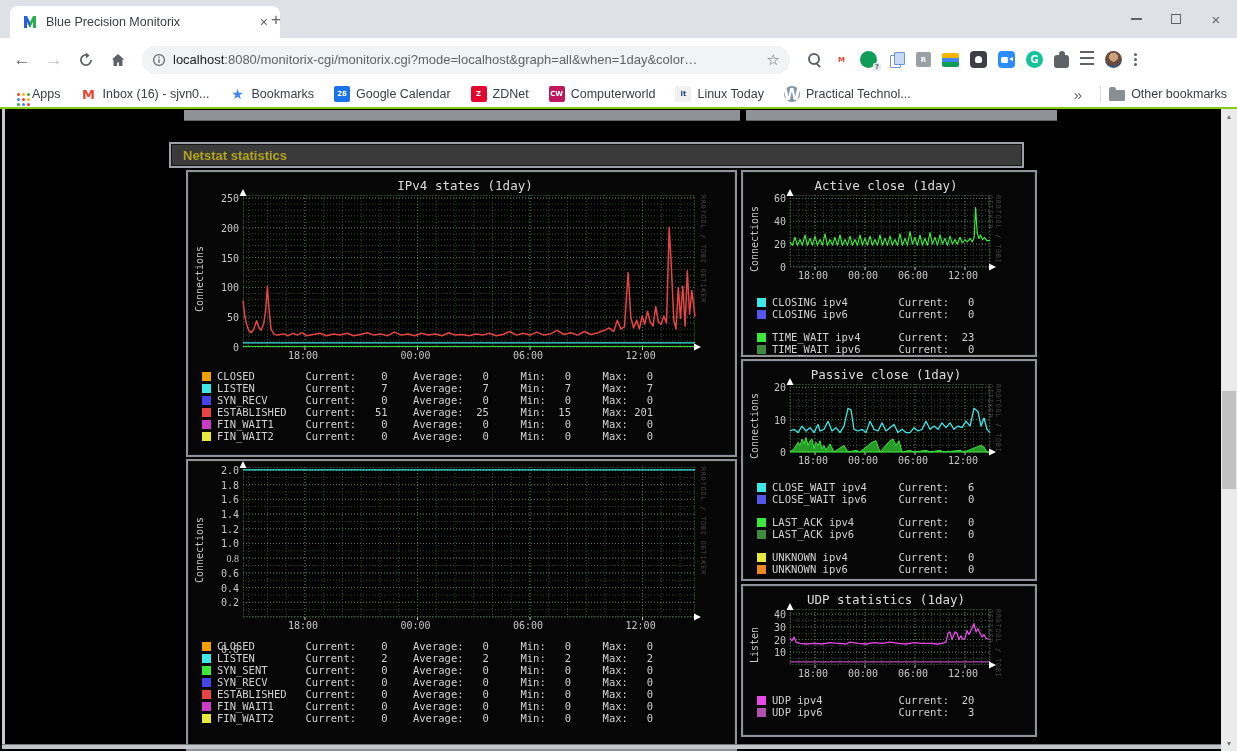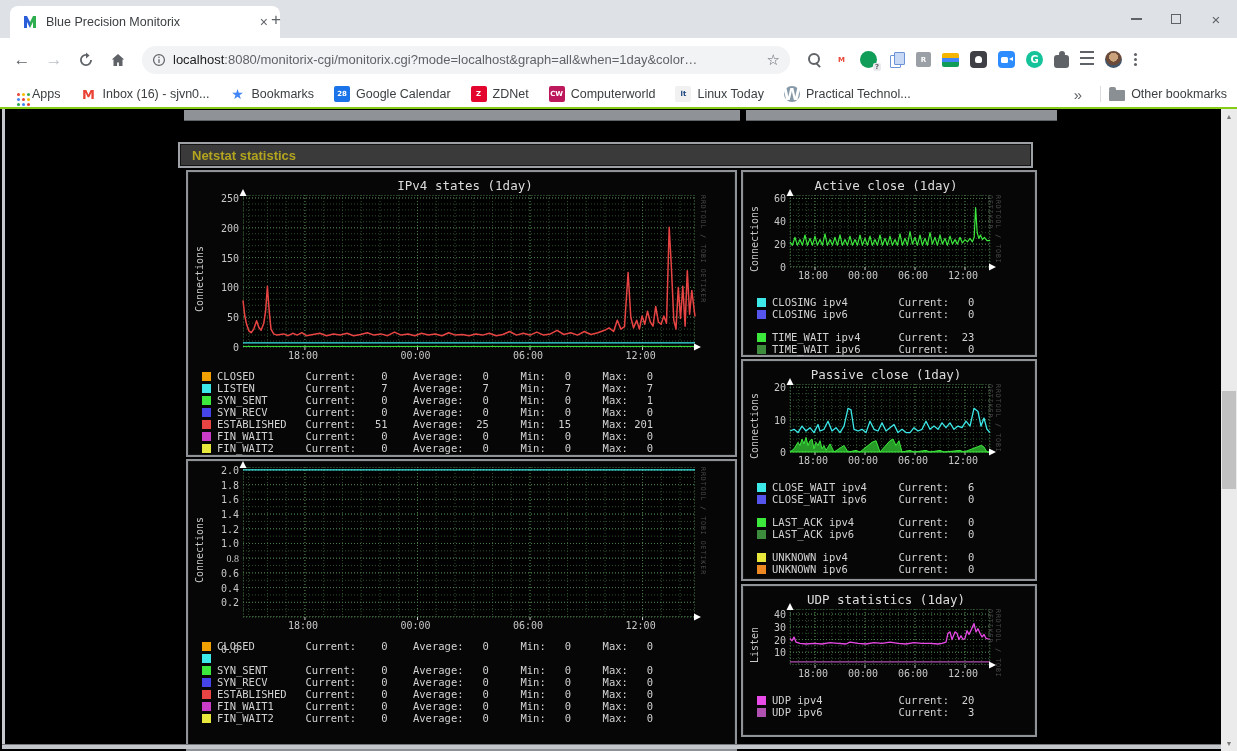--- a/index.html
+++ b/index.html
@@ -61,21 +61,21 @@
 .bm-overflow{font-size:15px;color:#5f6368;margin:0 10px}
 .bm-divider{width:1px;height:16px;background:#dadce0;margin:0 8px}
 
 
 .content{position:relative;width:1237px;height:642px;background:#000;overflow:hidden}
 .prevbar{position:absolute;top:1px;height:11px;background:#8f9397;border-bottom:1px solid #606366}
 .prevbar.b1{left:184px;width:556px}
 .prevbar.b2{left:746px;width:311px}
 .frame-left{position:absolute;left:2px;top:0;width:3px;height:640px;background:#c6c9cd}
 .frame-bottom{position:absolute;left:2px;top:635px;width:1219px;height:5px;background:#c3c6ca;border-top:1px solid #77797c}
-.section-header{position:absolute;left:178px;top:33px;width:855px;height:26px;background:#3a3a3a;border:2px solid #9ea1a5;box-shadow:inset 0 0 0 1px #141414;display:flex;align-items:center;padding-left:12px}
+.section-header{position:absolute;left:169px;top:33px;width:855px;height:26px;background:#3a3a3a;border:2px solid #9ea1a5;box-shadow:inset 0 0 0 1px #141414;display:flex;align-items:center;padding-left:12px}
 .section-header span{font-size:13px;font-weight:bold;color:#b3a41f}
 
 .panel{position:absolute;background:#060606;border:2px solid #8f9397;box-shadow:inset 0 0 0 1px #141414}
 .p-ipv4{left:186px;top:61px;width:551px;height:287px}
 .p-ipv6{left:186px;top:350px;width:551px;height:292px}
 .p-active{left:741px;top:61px;width:296px;height:187px}
 .p-passive{left:741px;top:250px;width:296px;height:222px}
 .p-udp{left:741px;top:475px;width:296px;height:153px}
 
 .chart{padding-top:6px}
@@ -333,24 +333,20 @@
       <div class="legend">
           <div class="lrow">
             <span class="sw" style="background: rgb(240, 160, 0);"></span>
             <span class="lt">CLOSED        Current:    0    Average:   0     Min:   0     Max:   0</span>
           </div>
           <div class="lrow">
             <span class="sw" style="background: rgb(60, 232, 232);"></span>
             <span class="lt">LISTEN        Current:    7    Average:   7     Min:   7     Max:   7</span>
           </div>
           <div class="lrow">
-            <span class="sw" style="background: rgb(60, 232, 60);"></span>
-            <span class="lt">SYN_SENT      Current:    0    Average:   0     Min:   0     Max:   1</span>
-          </div>
-          <div class="lrow">
             <span class="sw" style="background: rgb(68, 68, 232);"></span>
             <span class="lt">SYN_RECV      Current:    0    Average:   0     Min:   0     Max:   0</span>
           </div>
           <div class="lrow">
             <span class="sw" style="background: rgb(232, 68, 68);"></span>
             <span class="lt">ESTABLISHED   Current:   51    Average:  25     Min:  15     Max: 201</span>
           </div>
           <div class="lrow">
             <span class="sw" style="background: rgb(200, 60, 200);"></span>
             <span class="lt">FIN_WAIT1     Current:    0    Average:   0     Min:   0     Max:   0</span>
@@ -461,20 +457,21 @@
           </div>
         </div>
       </div>
       <div class="legend">
           <div class="lrow">
             <span class="sw" style="background: rgb(240, 160, 0);"></span>
             <span class="lt">CLOSED        Current:    0    Average:   0     Min:   0     Max:   0</span>
           </div>
           <div class="lrow">
             <span class="sw" style="background: rgb(60, 232, 232);"></span>
+            <span class="lt">LISTEN        Current:    2    Average:   2     Min:   2     Max:   2</span>
           </div>
           <div class="lrow">
             <span class="sw" style="background: rgb(60, 232, 60);"></span>
             <span class="lt">SYN_SENT      Current:    0    Average:   0     Min:   0     Max:   0</span>
           </div>
           <div class="lrow">
             <span class="sw" style="background: rgb(68, 68, 232);"></span>
             <span class="lt">SYN_RECV      Current:    0    Average:   0     Min:   0     Max:   0</span>
           </div>
           <div class="lrow">

